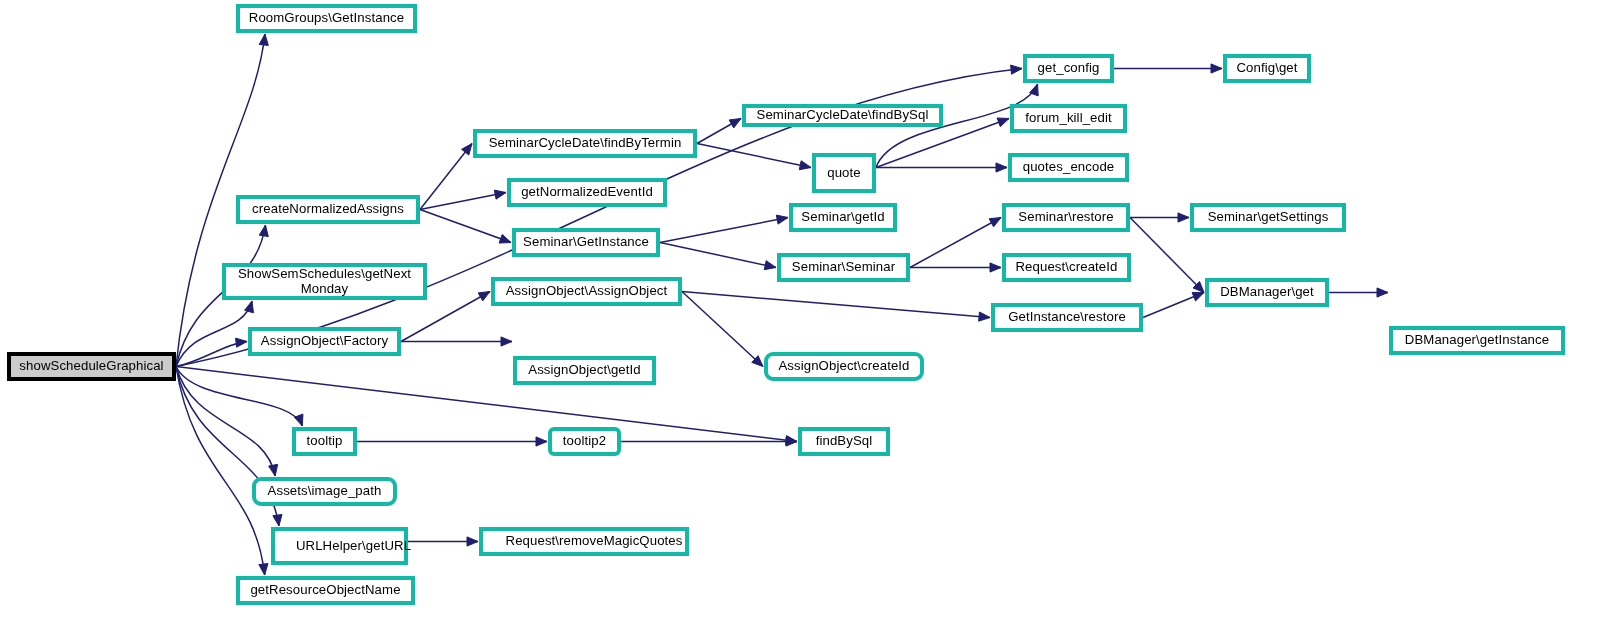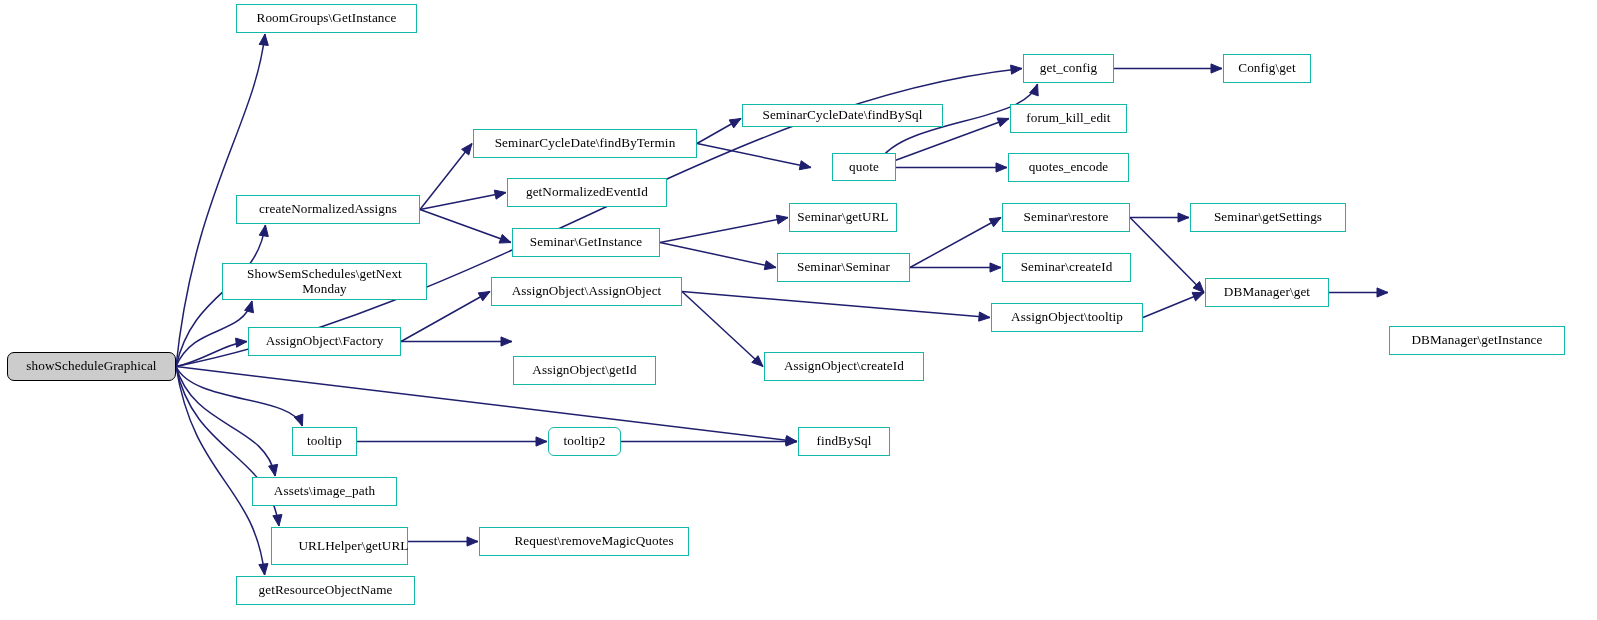--- a/index.html
+++ b/index.html
@@ -1,22 +1,22 @@
 <!DOCTYPE html>
 <html><head>
 <meta charset="utf-8">
 <style>
   html,body{margin:0;padding:0;background:#ffffff;}
   body{font-family:"Liberation Sans",sans-serif;}
   #canvas{position:relative;width:1597px;height:620px;background:#fff;overflow:hidden;}
-  .node{position:absolute;box-sizing:border-box;border:1px solid #14b8a6;background:#ffffff;
+  .node{position:absolute;box-sizing:border-box;border:4px solid #14b8a6;background:#ffffff;
         display:flex;align-items:center;justify-content:center;text-align:center;
         font-size:13.2px;color:#000;line-height:1.12;letter-spacing:0.1px;white-space:pre-line;
-        font-family:Liberation Serif, serif;}
-  .node.root{background:#cccccc;border-color:#000;border-radius:7px;}
+        font-family:Liberation Sans, sans-serif;}
+  .node.root{background:#cccccc;border-color:#000;}
   #edges{position:absolute;left:0;top:0;width:1597px;height:620px;pointer-events:none;}
   #edges path{fill:none;stroke:#1f1f6e;stroke-width:1.5px;}
   #edges polygon{fill:#1f1f6e;stroke:#1f1f6e;stroke-width:1px;}
 </style>
 </head>
 <body>
 
 <div id="canvas">
   <svg id="edges" viewBox="0 0 1597 620">
       <g>
@@ -157,40 +157,40 @@
       </g>
     </svg>
   <div id="nodes">
       <div class="node root" style="left: 7px; top: 352px; width: 169px; height: 29px;">showScheduleGraphical</div>
       <div class="node" style="left: 236px; top: 4px; width: 181px; height: 29px;">RoomGroups\GetInstance</div>
       <div class="node" style="left: 1023px; top: 54px; width: 91px; height: 29px;">get_config</div>
       <div class="node" style="left: 1223px; top: 54px; width: 88px; height: 29px;">Config\get</div>
       <div class="node" style="left: 742px; top: 104px; width: 201px; height: 23px;">SeminarCycleDate\findBySql</div>
       <div class="node" style="left: 1010px; top: 104px; width: 117px; height: 29px;">forum_kill_edit</div>
       <div class="node" style="left: 473px; top: 129px; width: 224px; height: 29px;">SeminarCycleDate\findByTermin</div>
-      <div class="node" style="left: 812px; top: 153px; width: 64px; height: 28px; margin-left: 20px;">quote</div>
+      <div class="node" style="left: 812px; top: 153px; width: 64px; height: 40px;">quote</div>
       <div class="node" style="left: 1008px; top: 153px; width: 121px; height: 29px;">quotes_encode</div>
       <div class="node" style="left: 507px; top: 178px; width: 160px; height: 29px;">getNormalizedEventId</div>
-      <div class="node" style="left: 789px; top: 203px; width: 108px; height: 29px;">Seminar\getURL</div>
+      <div class="node" style="left: 789px; top: 203px; width: 108px; height: 29px;">Seminar\getId</div>
       <div class="node" style="left: 1002px; top: 203px; width: 128px; height: 29px;">Seminar\restore</div>
       <div class="node" style="left: 1190px; top: 203px; width: 156px; height: 29px;">Seminar\getSettings</div>
       <div class="node" style="left: 236px; top: 195px; width: 184px; height: 29px;">createNormalizedAssigns</div>
       <div class="node" style="left: 512px; top: 228px; width: 148px; height: 29px;">Seminar\GetInstance</div>
       <div class="node" style="left: 777px; top: 253px; width: 133px; height: 29px;">Seminar\Seminar</div>
-      <div class="node" style="left: 1002px; top: 253px; width: 129px; height: 29px;">Seminar\createId</div>
+      <div class="node" style="left: 1002px; top: 253px; width: 129px; height: 29px;">Request\createId</div>
       <div class="node" style="left: 222px; top: 263px; width: 205px; height: 37px;">ShowSemSchedules\getNext
 Monday</div>
       <div class="node" style="left: 491px; top: 277px; width: 191px; height: 29px;">AssignObject\AssignObject</div>
       <div class="node" style="left: 1205px; top: 278px; width: 124px; height: 29px;">DBManager\get</div>
       <div class="node" style="left: 1389px; top: 278px; width: 176px; height: 29px; margin-top: 48px;">DBManager\getInstance</div>
-      <div class="node" style="left: 991px; top: 303px; width: 152px; height: 29px;">AssignObject\tooltip</div>
+      <div class="node" style="left: 991px; top: 303px; width: 152px; height: 29px;">GetInstance\restore</div>
       <div class="node" style="left: 248px; top: 327px; width: 153px; height: 29px;">AssignObject\Factory</div>
       <div class="node" style="left: 513px; top: 327px; width: 143px; height: 29px; margin-top: 29px;">AssignObject\getId</div>
-      <div class="node" style="left: 764px; top: 352px; width: 160px; height: 29px;">AssignObject\createId</div>
+      <div class="node" style="left: 764px; top: 352px; width: 160px; height: 29px; border-radius: 9px;">AssignObject\createId</div>
       <div class="node" style="left: 292px; top: 427px; width: 65px; height: 29px;">tooltip</div>
       <div class="node" style="left: 548px; top: 427px; width: 73px; height: 29px; border-radius: 6px;">tooltip2</div>
       <div class="node" style="left: 798px; top: 427px; width: 92px; height: 29px;">findBySql</div>
-      <div class="node" style="left: 252px; top: 477px; width: 145px; height: 29px;">Assets\image_path</div>
+      <div class="node" style="left: 252px; top: 477px; width: 145px; height: 29px; border-radius: 9px;">Assets\image_path</div>
       <div class="node" style="left: 271px; top: 527px; width: 137px; height: 38px; padding-left: 28px;">URLHelper\getURL</div>
       <div class="node" style="left: 479px; top: 527px; width: 210px; height: 29px; padding-left: 20px;">Request\removeMagicQuotes</div>
       <div class="node" style="left: 236px; top: 576px; width: 179px; height: 29px;">getResourceObjectName</div>
     </div>
 </div>
 
 </body></html>

